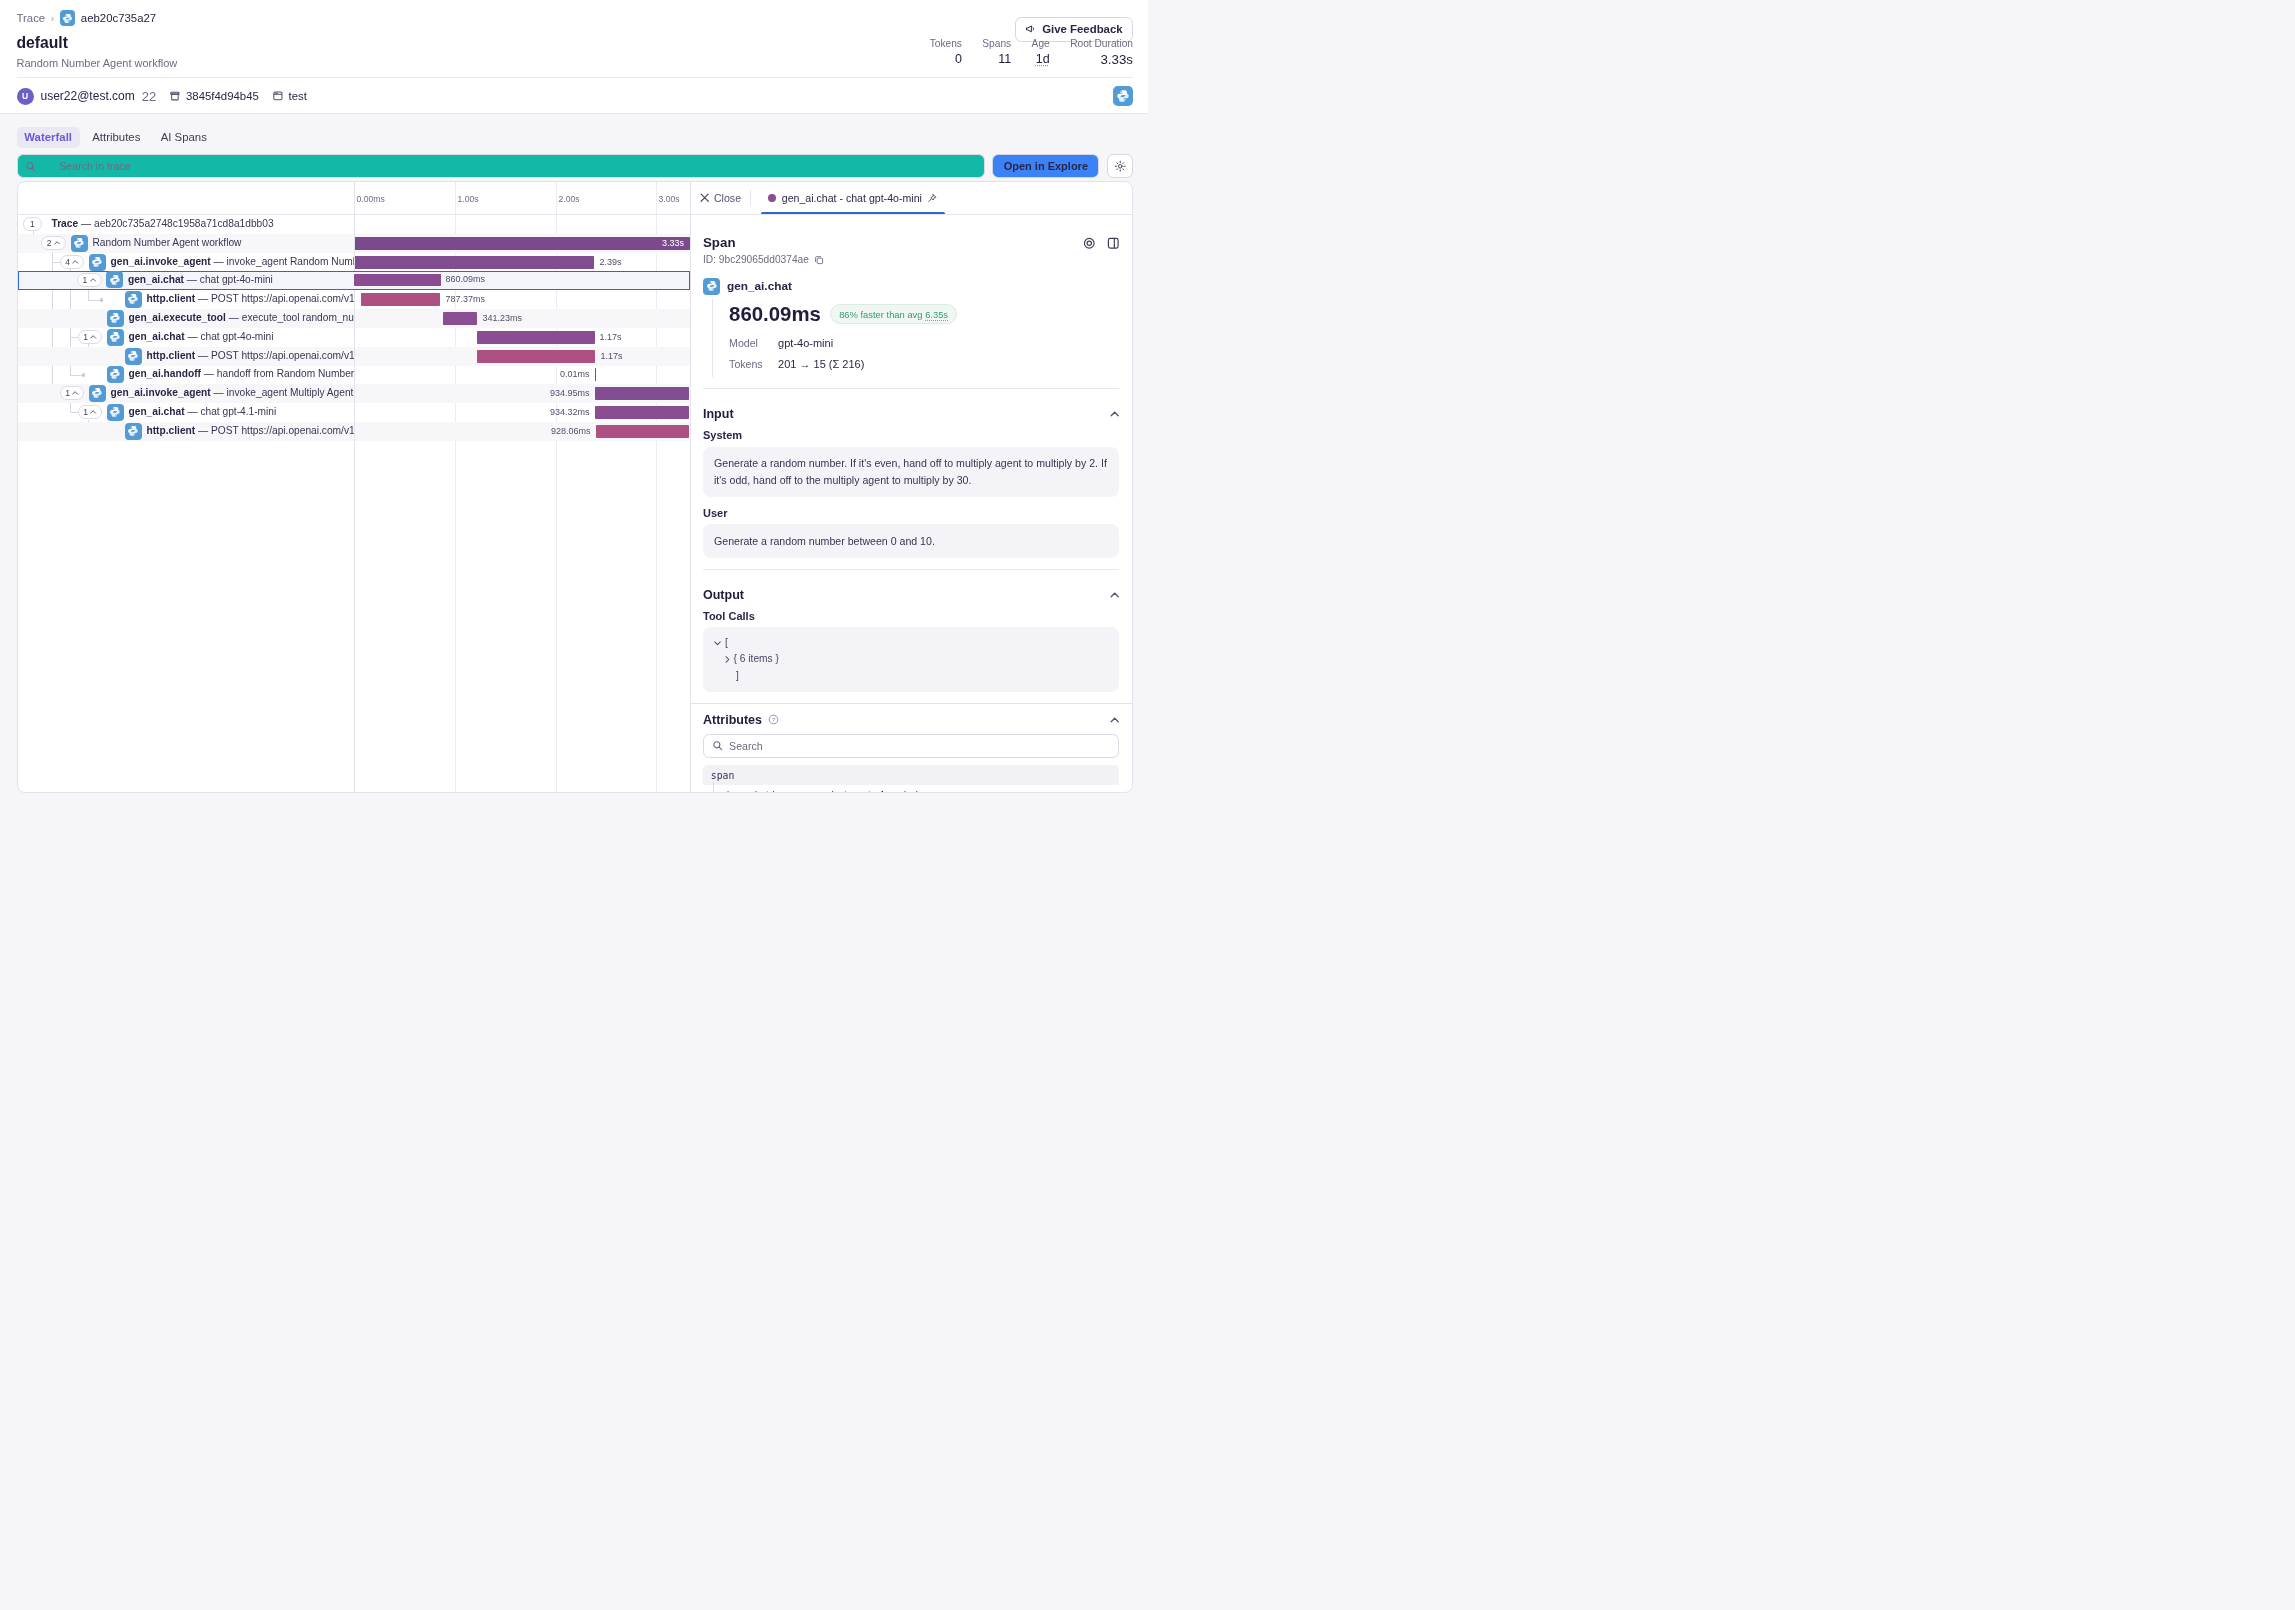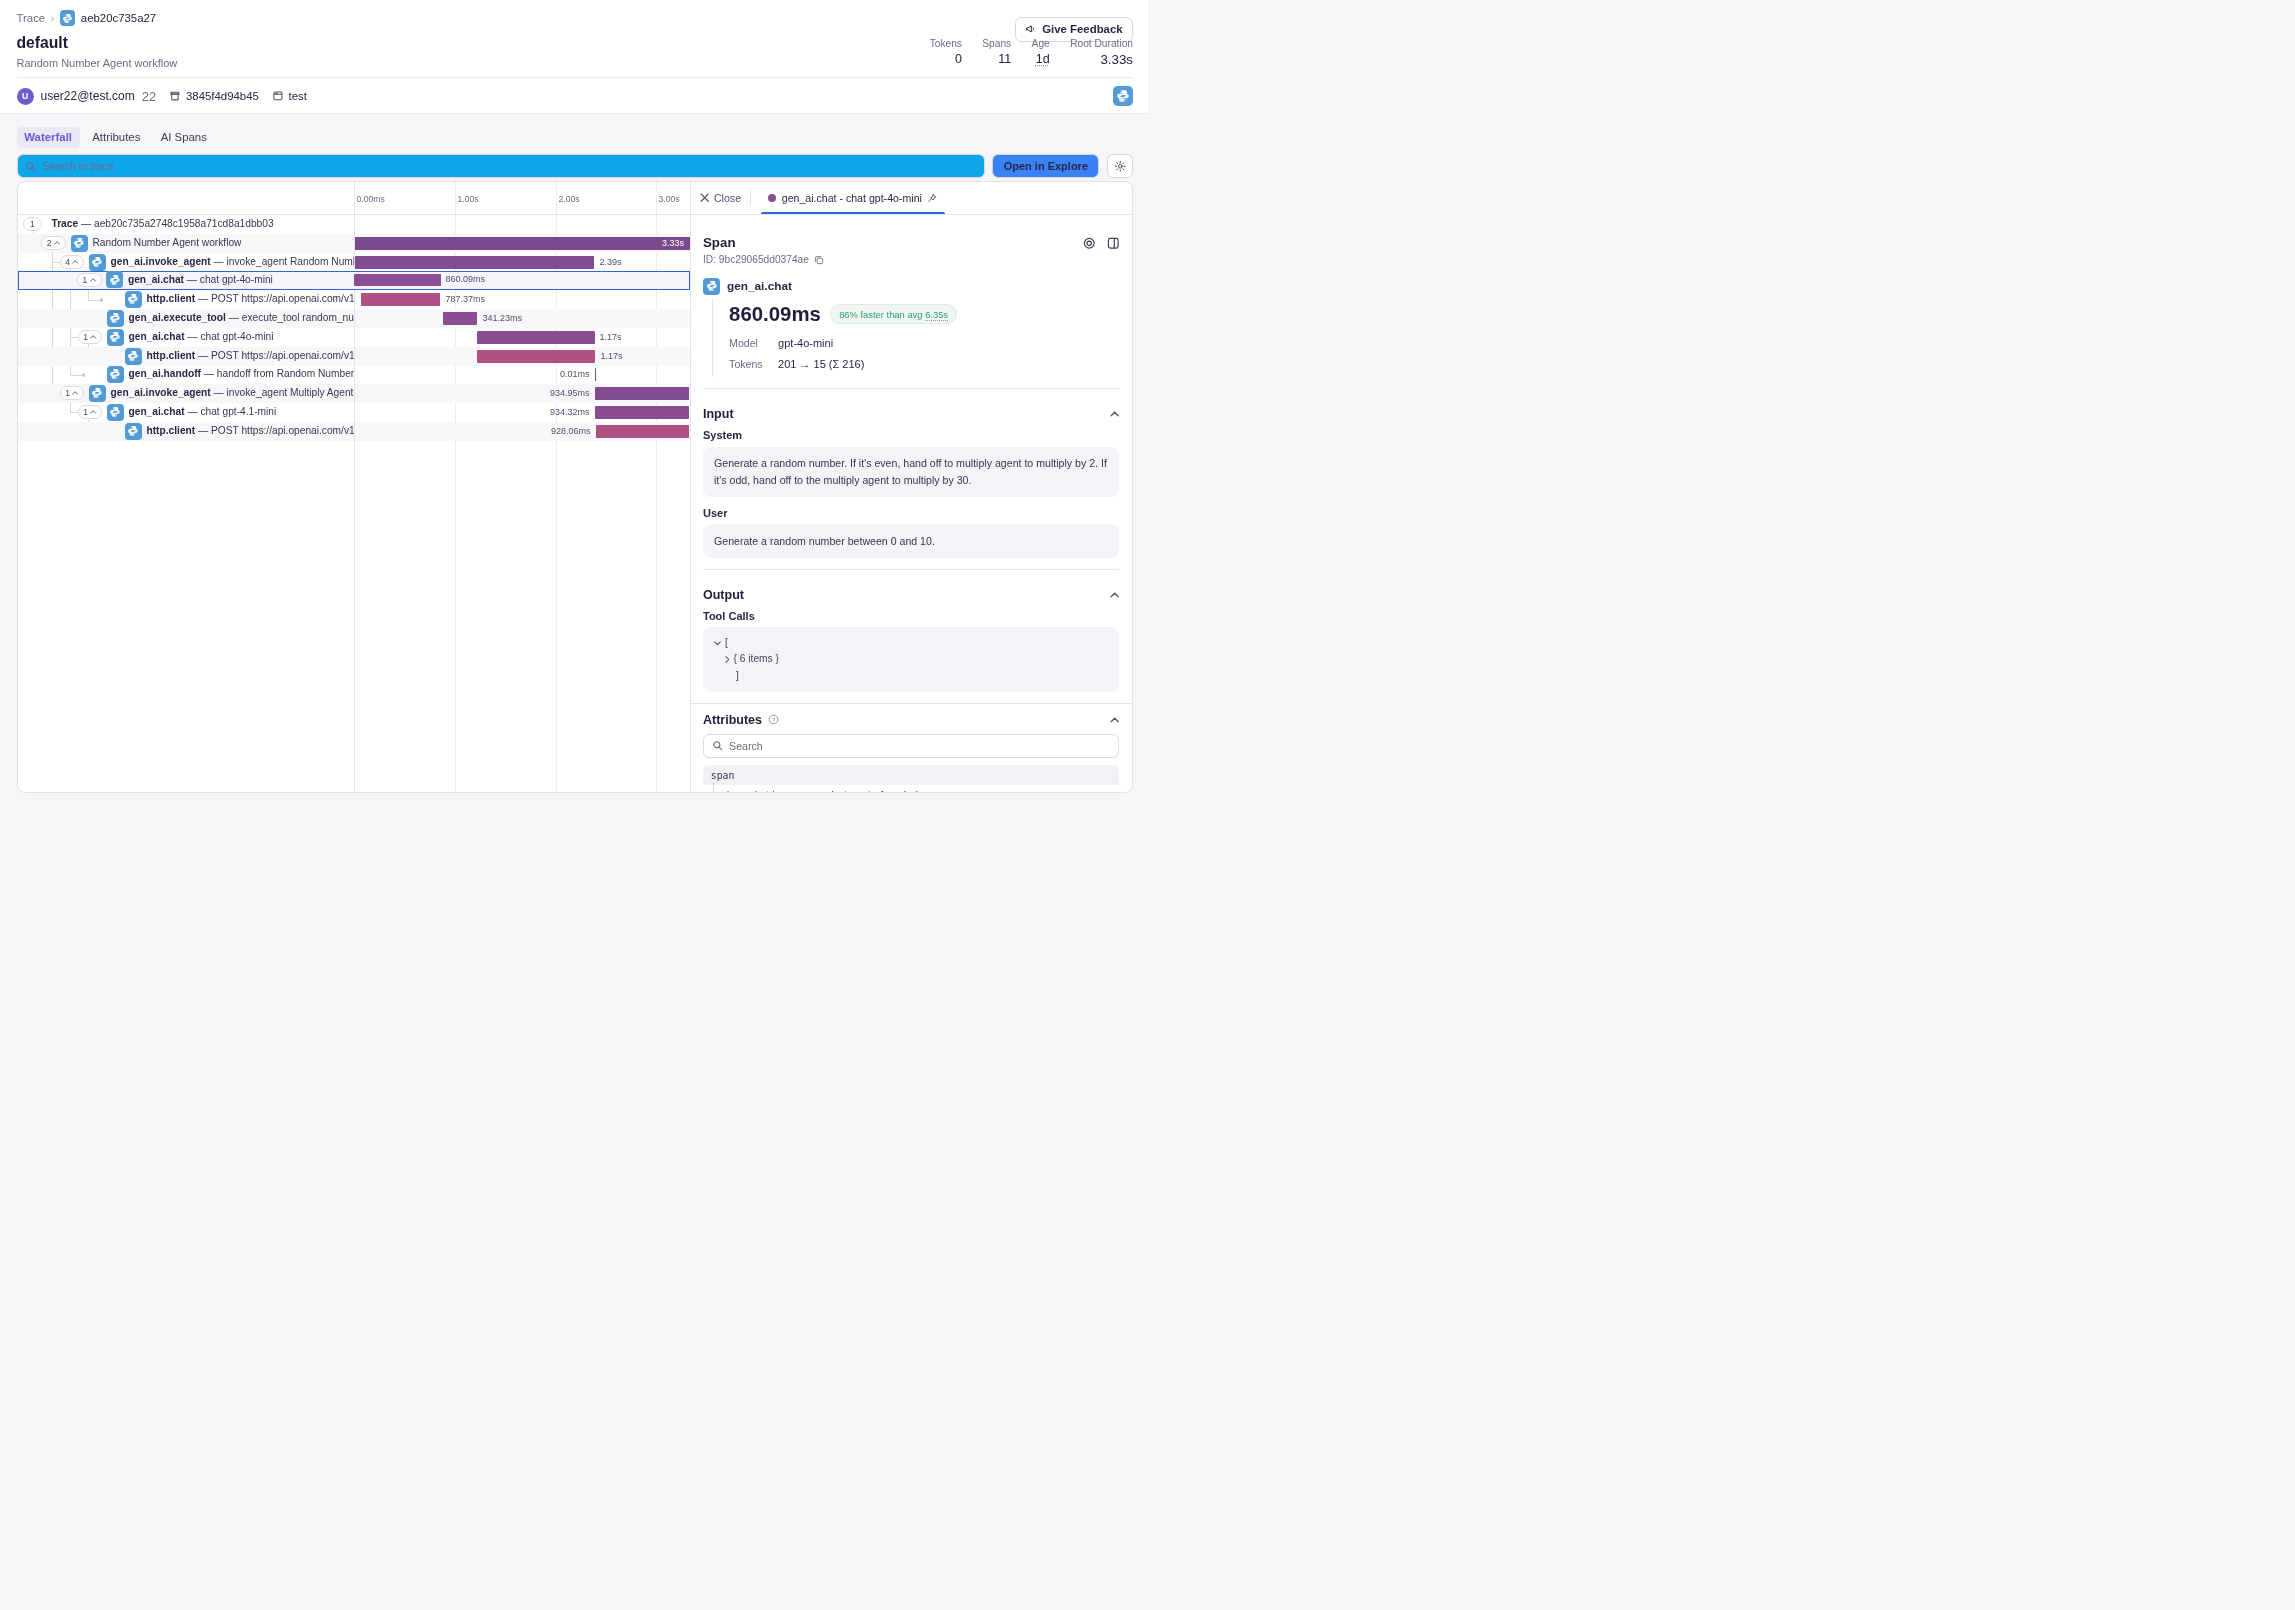--- a/index.html
+++ b/index.html
@@ -29,21 +29,21 @@
   .meta-row .email { font-size:12px; color:#2b2547; }
   .meta-row .count { font-size:13px; color:#6f6a84; margin-right:6.3px; }
   .meta-item { display:flex; align-items:center; gap:4.7px; font-size:11.4px; color:#2b2547; margin-right:6.3px; }
   .meta-spacer { flex:1; }
 
   
   .tabs { display:flex; align-items:center; gap:4.7px; margin:12.5px 0 0 16.5px; }
   .tab { font-size:11.4px; color:#3f3a55; padding:4.7px 7.8px; border-radius:4.7px; cursor:pointer; }
   .tab.active { color:#6a5ad8; font-weight:bold; background:#eae8f3; }
   .toolbar { display:flex; align-items:center; gap:7.8px; margin:6.3px 15px 0 16.5px; }
-  .search-box { flex:1; display:flex; align-items:center; gap:6px; background:#0ea5e9; border:0.8px solid #dbd9e3; border-radius:6.3px; height:24px; padding:0 7.8px; }
+  .search-box { flex:1; display:flex; align-items:center; gap:23px; background:#14b8a6; border:0.8px solid #dbd9e3; border-radius:6.3px; height:24px; padding:0 7.8px; }
   .search-box input { border:none; outline:none; flex:1; font-size:10.6px; font-family:inherit; color:#2b2547; background:transparent; }
   .search-box input::placeholder { color:#6f6a84; }
   .explore-btn { background:#3b82f6; border:0.8px solid #d8d6e0; border-radius:6.3px; height:24px; padding:0 10.2px; font-size:11px; font-weight:bold; color:#2b2547; cursor:pointer; }
   .gear-btn { background:#fff; border:0.8px solid #d8d6e0; border-radius:6.3px; height:24px; width:26px; display:flex; align-items:center; justify-content:center; cursor:pointer; }
 
   
   .main-panel { position:absolute; left:16.5px; top:181px; width:1116px; height:612px; background:#fff;
     border:0.8px solid #e3e1ea; border-radius:7.8px; overflow:hidden; display:flex; }
   .waterfall { position:relative; width:672px; height:100%; flex:none;text-decoration:underline; }
   .wf-divider { position:absolute; left:336px; top:0; bottom:0; width:0.8px; background:#e5e3ec; z-index:3; }

